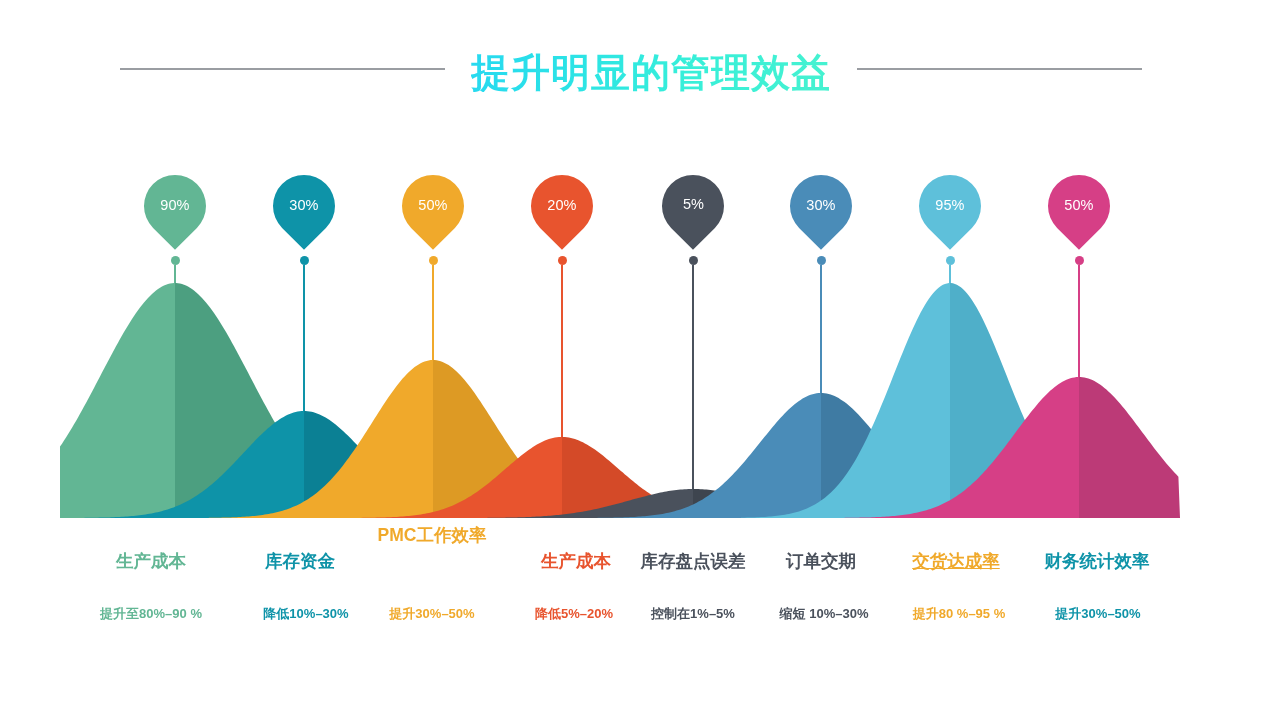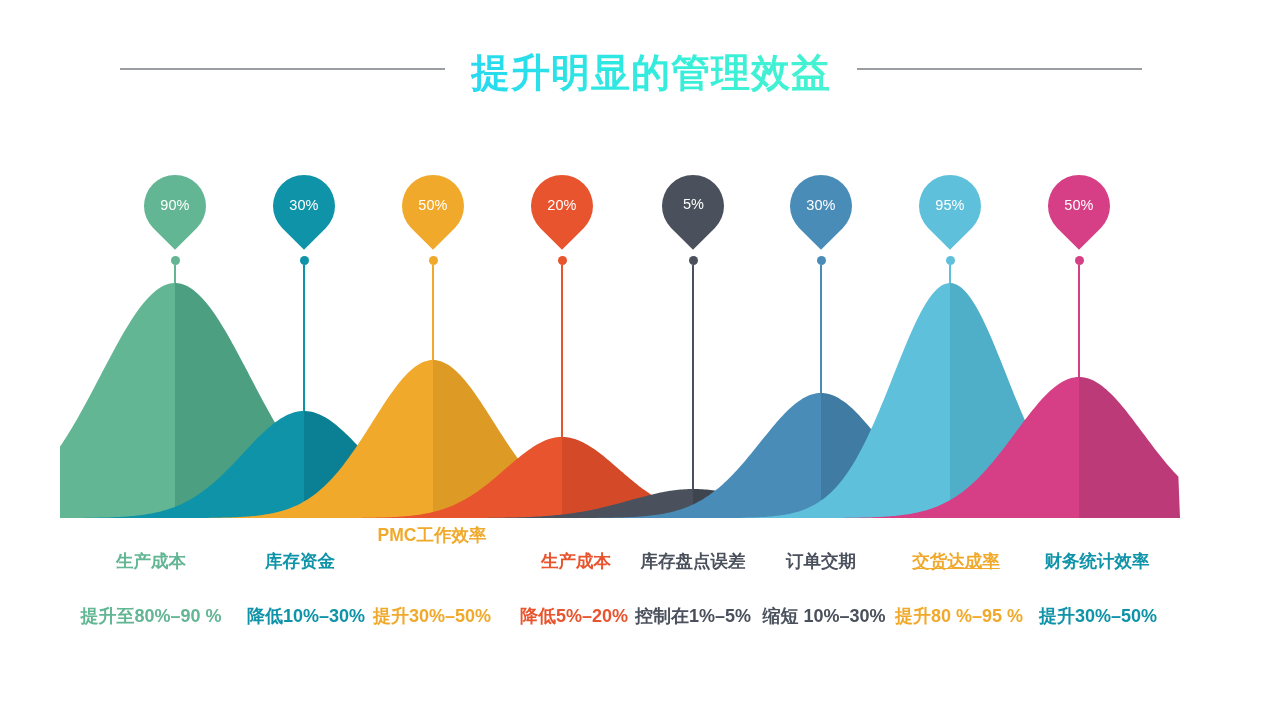--- a/index.html
+++ b/index.html
@@ -107,21 +107,21 @@
     position: absolute;
     transform: translateX(-50%);
     font-size: 17.5px;
     font-weight: bold;
     white-space: nowrap;
     line-height: 1;
   }
   .cat-sub {
     position: absolute;
     transform: translateX(-50%);
-    font-size: 18px;
+    font-size: 13px;
     font-weight: bold;
     white-space: nowrap;
     line-height: 1;
   }
 </style>
 </head>
 <body>
 
 <div id="slide">
 

